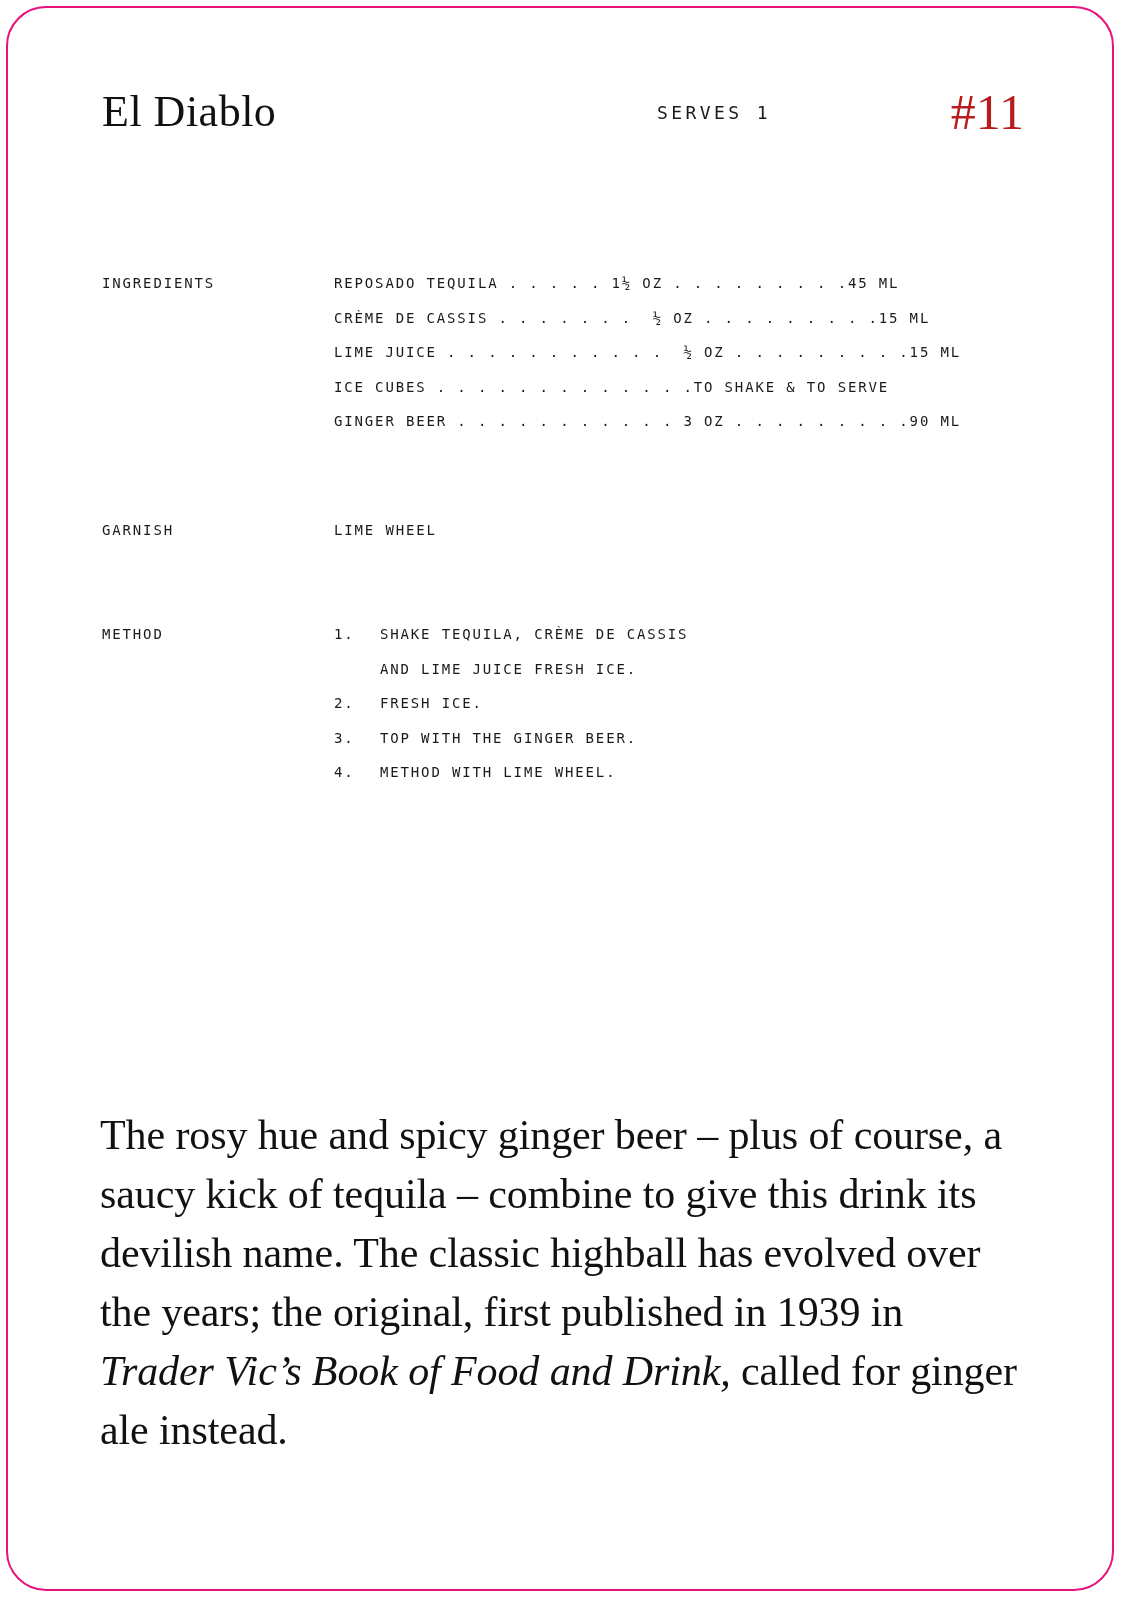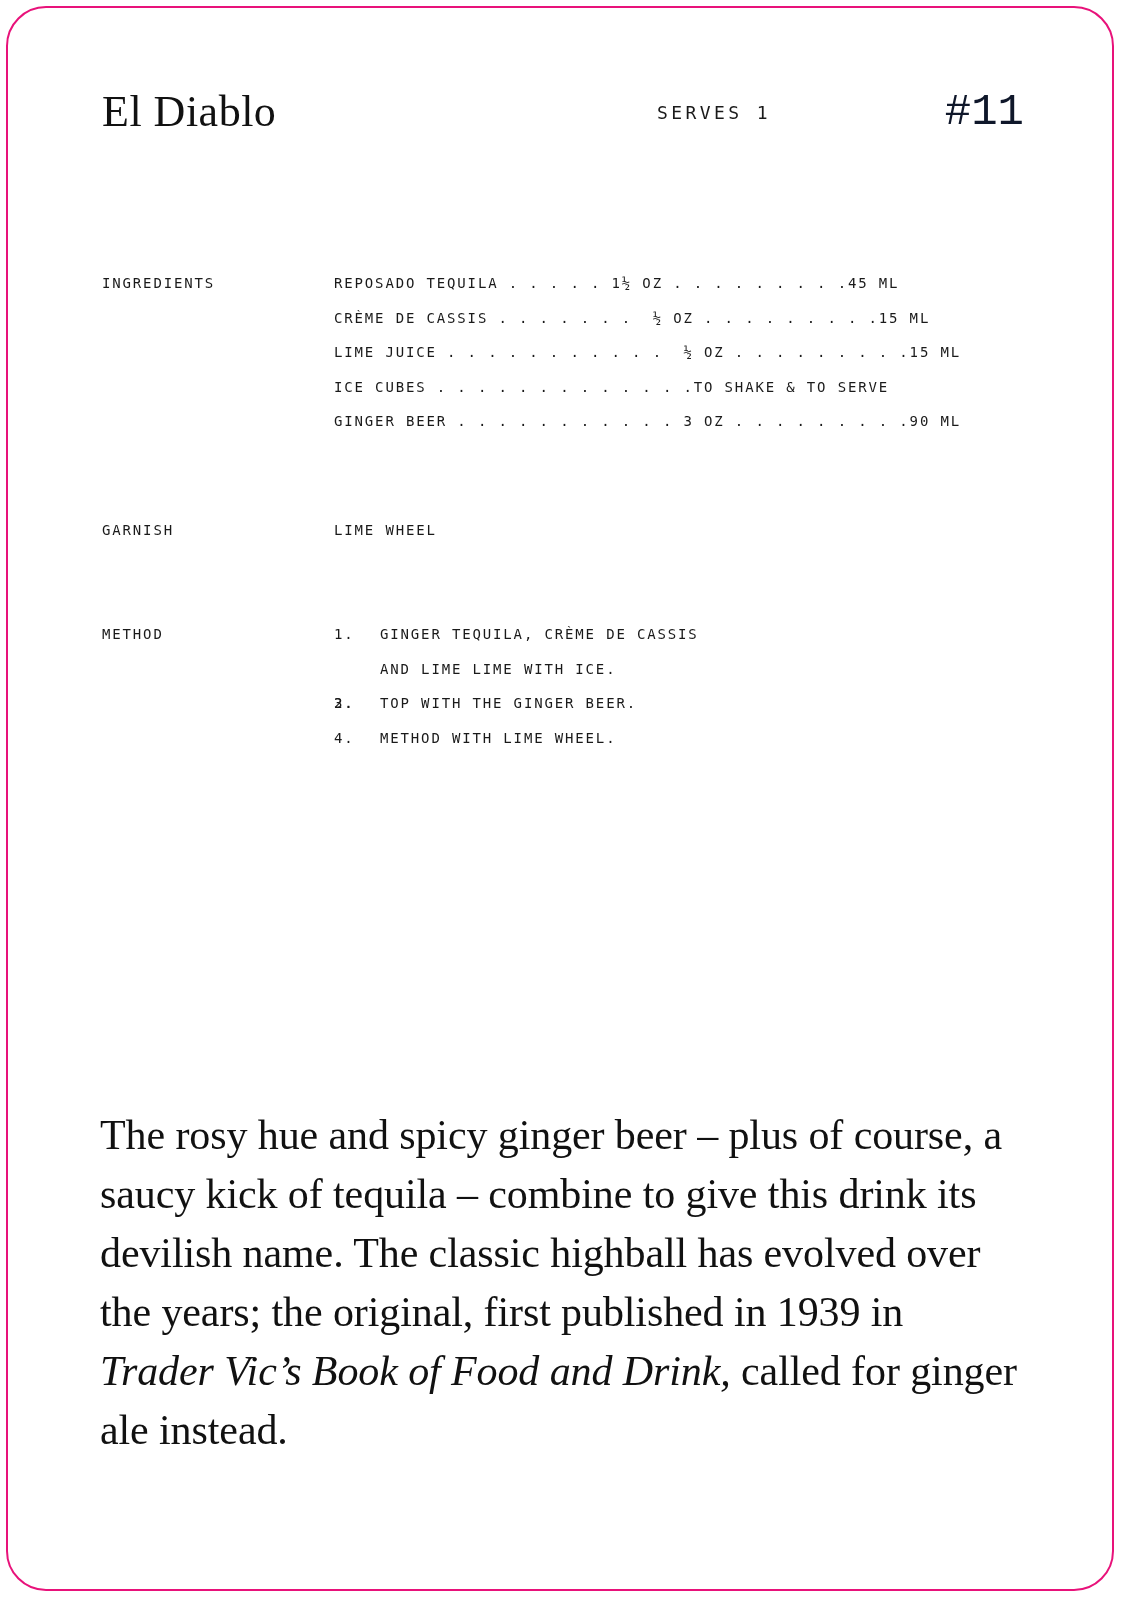--- a/index.html
+++ b/index.html
@@ -63,24 +63,24 @@
     font-size: 18px;
     letter-spacing: 3.4px;
     color: #1a1a1a;
     white-space: nowrap;
     text-align: center;
   }
   .number {
     position: absolute;
     right: 0;
     top: 0;
-    font-family: Liberation Mono, monospace;
-    font-size: 44px;
+    font-family: Liberation Serif, serif;
+    font-size: 50px;
     line-height: 52px;
-    color: #0f172a;
+    color: #b91c1c;
     white-space: nowrap;
   }
 
   
   .mono {
     font-family: "DejaVu Sans Mono", monospace;
     font-size: 14px;
     letter-spacing: 1.85px;
     color: #1a1a1a;
     white-space: pre;
@@ -171,26 +171,27 @@
         <div class="mono row">LIME WHEEL</div>
       </div>
     </div>
 
     <div class="section" id="method-section">
       <div class="label mono row">METHOD</div>
       <div class="content">
 
         <div class="method-item">
           <div class="num mono method-line">1.</div>
-          <div class="mono method-line">GINGER TEQUILA, CRÈME DE CASSIS</div>
-          <div class="mono method-line">AND LIME LIME WITH ICE.</div>
+          <div class="mono method-line">SHAKE TEQUILA, CRÈME DE CASSIS</div>
+          <div class="mono method-line">AND LIME JUICE FRESH ICE.</div>
         </div>
 
         <div class="method-item">
           <div class="num mono method-line">2.</div>
+          <div class="mono method-line">FRESH ICE.</div>
         </div>
 
         <div class="method-item">
           <div class="num mono method-line">3.</div>
           <div class="mono method-line">TOP WITH THE GINGER BEER.</div>
         </div>
 
         <div class="method-item">
           <div class="num mono method-line">4.</div>
           <div class="mono method-line">METHOD WITH LIME WHEEL.</div>

